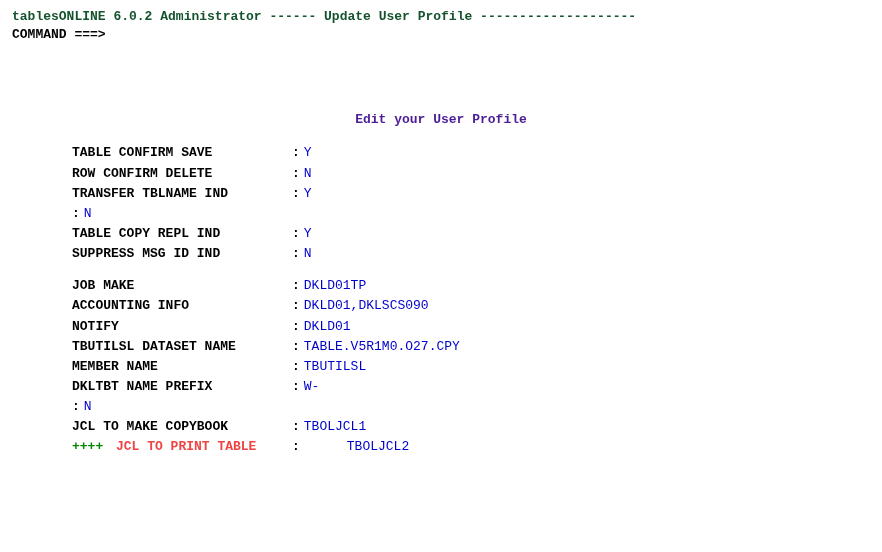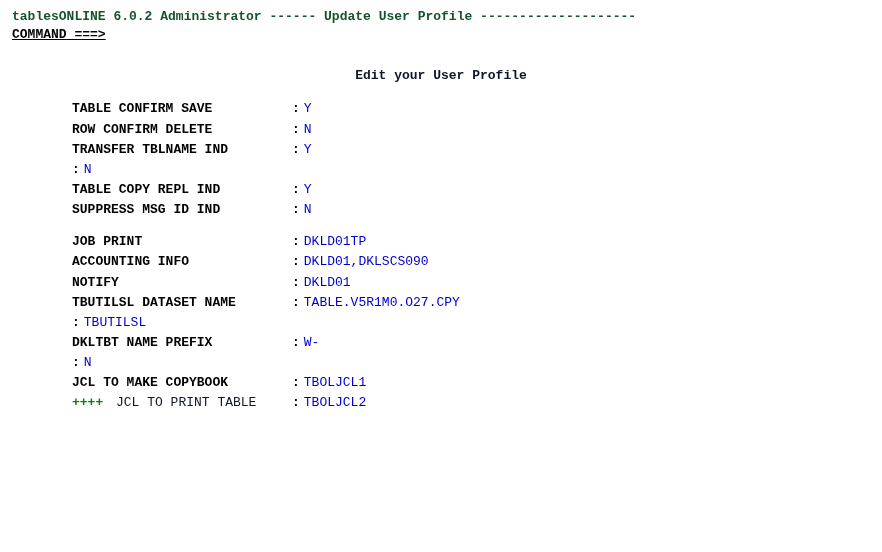--- a/index.html
+++ b/index.html
@@ -23,28 +23,27 @@
       color: #14532d;
       white-space: pre;
       line-height: 1.4;
     }
 
     .command-line {
       font-weight: bold;
       color: #000000;
       white-space: pre;
       line-height: 1.4;
-      margin-bottom: 24px;
-      text-decoration: underline;
+      margin-bottom: 68px;
     }
 
     .page-title {
       text-align: center;
       font-weight: bold;
-      color: #0f172a;
+      color: #4c1d95;
       margin-bottom: 16px;
     }
 
     .form-section {
       margin-left: 60px;
     }
 
     .form-row {
       display: flex;
       align-items: flex-end;
@@ -80,34 +79,35 @@
     }
 
     .prefix-marker {
       color: #008800;
       font-weight: bold;
       width: 44px;
       flex-shrink: 0;
     }
 
     .prefix-label {
-      font-weight: normal;
-      color: #0f172a;
+      font-weight: bold;
+      color: #ef4444;
       width: 176px;
       flex-shrink: 0;
     }
 
     .prefix-colon {
       font-weight: bold;
       color: #000000;
       margin-right: 4px;
     }
 
     .prefix-value {
       color: #0000cc;
+      margin-left: 43px;
     }
   </style>
 </head>
 <body>
 
 <div class="header-line">tablesONLINE 6.0.2 Administrator ------ Update User Profile --------------------</div>
 <div class="command-line">COMMAND ===&gt;</div>
 
 <div class="page-title">Edit your User Profile</div>
 
@@ -142,40 +142,41 @@
         <span class="label">SUPPRESS MSG ID IND</span>
         <span class="colon">: </span>
         <span class="value">N</span>
       </div>
     </div>
 
   <div class="spacer"></div>
 
   <div id="job-fields-container">
       <div class="form-row">
-        <span class="label">JOB PRINT</span>
+        <span class="label">JOB MAKE</span>
         <span class="colon">: </span>
         <span class="value">DKLD01TP</span>
       </div>
       <div class="form-row">
         <span class="label">ACCOUNTING INFO</span>
         <span class="colon">: </span>
         <span class="value">DKLD01,DKLSCS090</span>
       </div>
       <div class="form-row">
         <span class="label">NOTIFY</span>
         <span class="colon">: </span>
         <span class="value">DKLD01</span>
       </div>
       <div class="form-row">
         <span class="label">TBUTILSL DATASET NAME</span>
         <span class="colon">: </span>
         <span class="value">TABLE.V5R1M0.O27.CPY</span>
       </div>
       <div class="form-row">
+        <span class="label">MEMBER NAME</span>
         <span class="colon">: </span>
         <span class="value">TBUTILSL</span>
       </div>
       <div class="form-row">
         <span class="label">DKLTBT NAME PREFIX</span>
         <span class="colon">: </span>
         <span class="value">W-</span>
       </div>
       <div class="form-row">
         <span class="colon">: </span>

